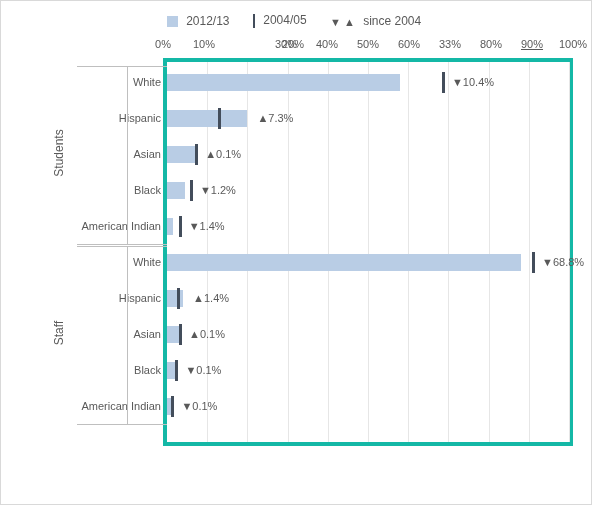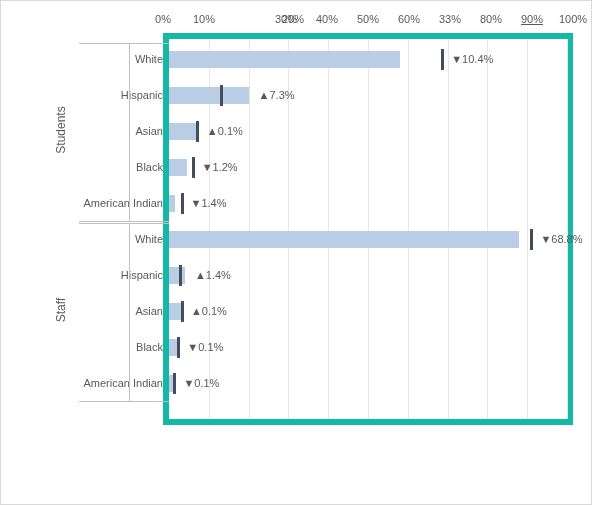--- a/index.html
+++ b/index.html
@@ -6,36 +6,50 @@
   .chart-frame{box-sizing:border-box;width:592px;height:505px;border:1px solid #d9d9d9;padding:12px 18px 12px 14px;position:relative}
   .title{text-align:center;font-size:15px;color:#595959;margin:2px 0 10px}
   .legend{text-align:center;font-size:12px;color:#595959;margin-bottom:10px}
   .lg-item{display:inline-block;margin:0 10px;vertical-align:middle}
   .lg-swatch012{display:inline-block;width:11px;height:11px;background:#b9cde5;margin-right:5px;vertical-align:middle}
   .lg-mark04{display:inline-block;width:2px;height:14px;background:#434d5b;margin-right:5px;vertical-align:middle}
   .lg-delta{display:inline-block;font-size:11px;margin-right:5px;vertical-align:middle;color:#595959}
   .plot-wrap{position:relative;margin-left:58px;height:410px}
   .axis-top{position:relative;height:20px;margin-left:90px;border-bottom:none}
   .tick{position:absolute;top:0;font-size:11px;color:#595959;transform:translateX(-50%)}
-  .plot-area{position:relative;margin-left:90px;height:380px;border:6px solid #14b8a6}
+  .plot-area{position:relative;margin-left:90px;height:380px;border:4px solid #14b8a6}
   .grid{position:absolute;top:0;bottom:0;width:0;border-left:1px solid #e6e6e6}
   .row{position:absolute;left:0;right:0;height:25px}
   .row-label{position:absolute;right:100%;width:88px;text-align:right;padding-right:6px;font-size:11px;color:#595959;line-height:25px;white-space:nowrap}
   .bar{position:absolute;top:4px;height:17px;background:#b9cde5;left:0}
   .mark04{position:absolute;top:2px;height:21px;width:3px;background:#434d5b}
   .delta-label{position:absolute;top:0;line-height:25px;font-size:11px;color:#595959;white-space:nowrap}
   .group-label{position:absolute;left:-58px;width:18px;font-size:12px;color:#595959;text-align:center;transform:rotate(-90deg);transform-origin:center center}
   .group-box{position:absolute;left:-40px;width:36px;border:1px solid #bfbfbf;border-right:none}
   .y-label-box{position:absolute;left:0px;width:90px;border-top:1px solid #bfbfbf;border-bottom:1px solid #bfbfbf;border-left:none}
 </style>
 </head>
 <body>
 
 <div class="chart-frame">
 
+  <div class="legend">
+    <span class="lg-item">
+      <span class="lg-swatch012"></span>
+      <span>2012/13</span>
+    </span>
+    <span class="lg-item">
+      <span class="lg-mark04"></span>
+      <span>2004/05</span>
+    </span>
+    <span class="lg-item">
+      <span class="lg-delta">▼ ▲</span>
+      <span>since 2004</span>
+    </span>
+  </div>
 
   <div class="plot-wrap">
     <div class="axis-top" id="axis-top">
         <span class="tick" style="left: 0%;">0%</span>
         <span class="tick" style="left: 10%;">10%</span>
         <span class="tick" style="left: 20%; margin-left: 48px;">20%</span>
         <span class="tick" style="left: 30%;">30%</span>
         <span class="tick" style="left: 40%;">40%</span>
         <span class="tick" style="left: 50%;">50%</span>
         <span class="tick" style="left: 60%;">60%</span>

